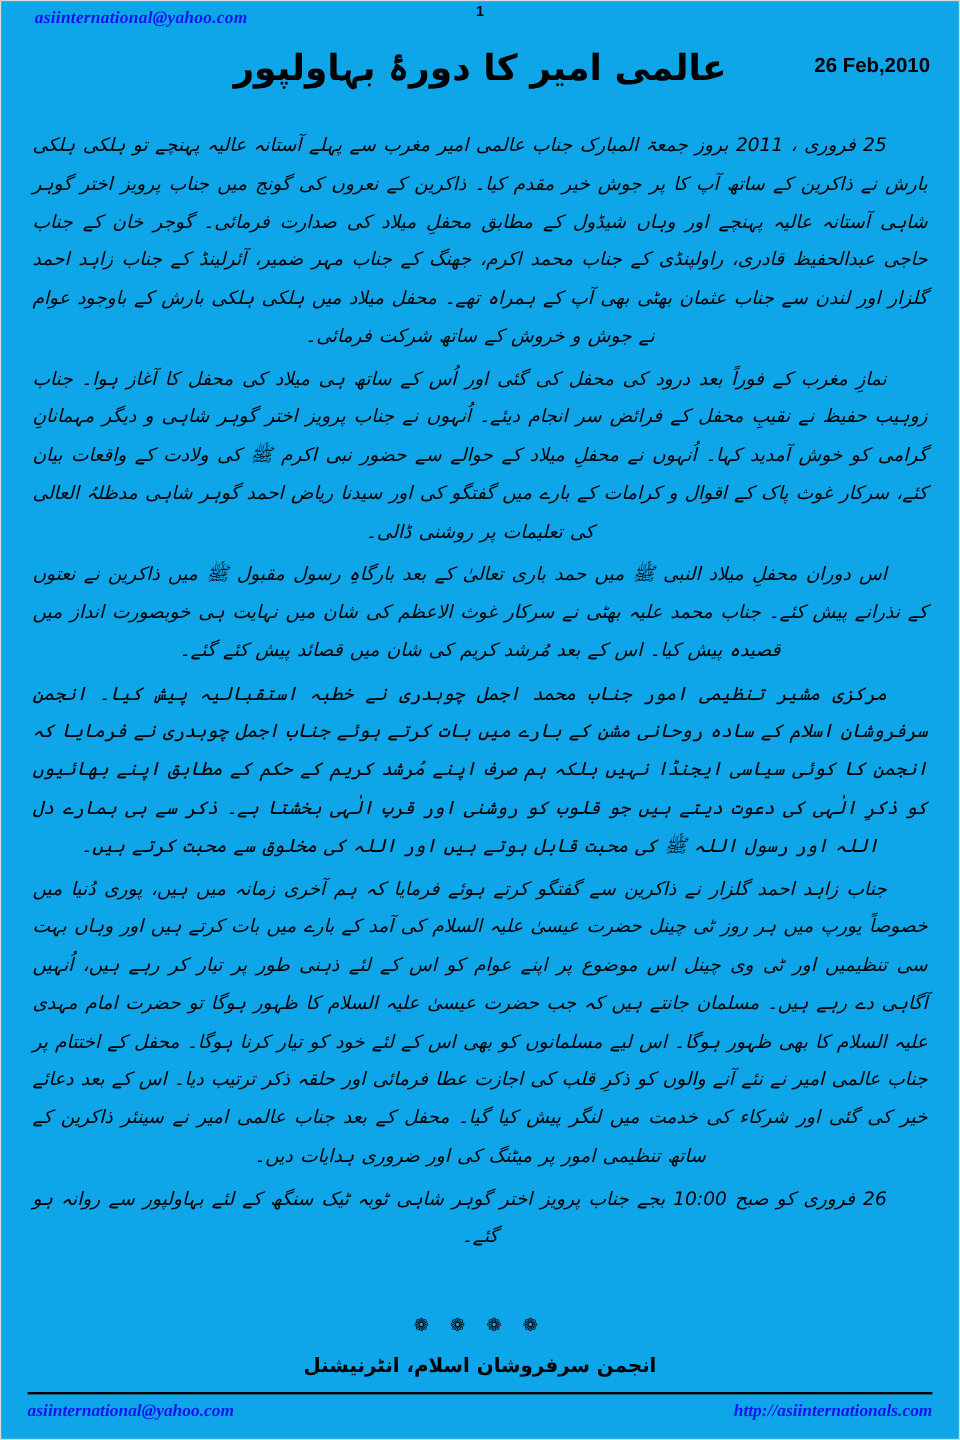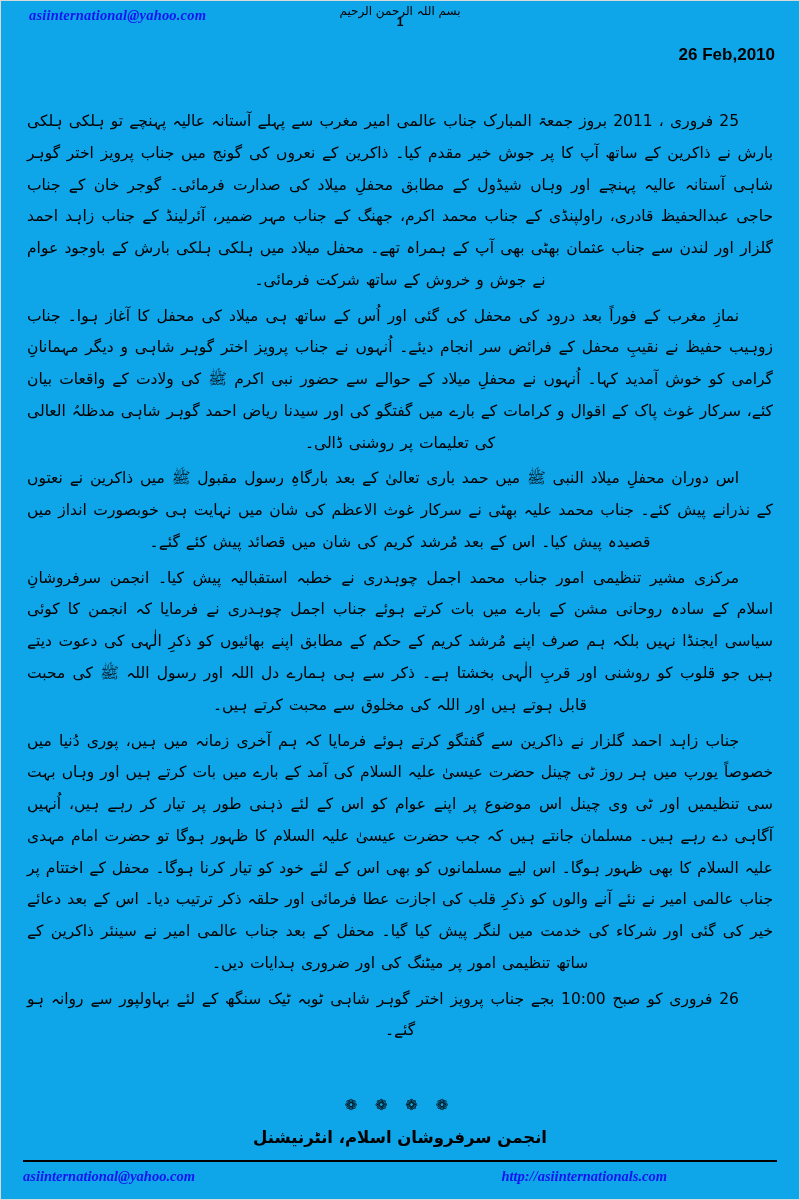--- a/index.html
+++ b/index.html
@@ -100,20 +100,21 @@
     direction: rtl;
     text-align: justify;
     text-align-last: center;
     font-family: "DejaVu Sans", "Liberation Sans", sans-serif;
     font-size: 15.5px;
     line-height: 2.05;
     color: #000;
     margin: 0 0 4px 0;
     text-indent: 34px;
     word-spacing: 1px;
+    font-style: italic;
   }
   .para:last-child { margin-bottom: 12px; }
 
   
   .ornament {
     position: absolute;
     left: 0;
     right: 0;
     bottom: 86px;
     text-align: center;
@@ -151,35 +152,35 @@
   }
   .footer a, .footer span.foot {
     color: #1414f0;
     font-family: "Liberation Serif", "DejaVu Serif", serif;
     font-style: italic;
     font-weight: bold;
     font-size: 14.5px;
     text-decoration: none;
     white-space: nowrap;
   }
-  .foot-url { margin-right: 110px; }
+  .foot-url { }
 </style>
 </head>
 <body>
 
 <div class="page">
 
   <div class="header">
     <div class="hdr-email">asiinternational@yahoo.com</div>
 
     <div class="hdr-bismillah-wrap">
-      <span class="hdr-bismillah">بسم اللہ الرحمن الرحیم</span>
       <span class="hdr-pageno">1</span>
     </div>
 
+    <div class="hdr-title">عالمی امیر کا دورۂ بہاولپور</div>
 
     <div class="hdr-date">26 Feb,2010</div>
   </div>
 
   <div class="article">
     <p class="para">25 فروری ، 2011 بروز جمعۃ المبارک جناب عالمی امیر مغرب سے پہلے آستانہ عالیہ پہنچے تو ہلکی ہلکی بارش نے ذاکرین کے ساتھ آپ کا پر جوش خیر مقدم کیا۔ ذاکرین کے نعروں کی گونج میں جناب پرویز اختر گوہر شاہی آستانہ عالیہ پہنچے اور وہاں شیڈول کے مطابق محفلِ میلاد کی صدارت فرمائی۔ گوجر خان کے جناب حاجی عبدالحفیظ قادری، راولپنڈی کے جناب محمد اکرم، جھنگ کے جناب مہر ضمیر، آئرلینڈ کے جناب زاہد احمد گلزار اور لندن سے جناب عثمان بھٹی بھی آپ کے ہمراہ تھے۔ محفل میلاد میں ہلکی ہلکی بارش کے باوجود عوام نے جوش و خروش کے ساتھ شرکت فرمائی۔</p>
     <p class="para">نمازِ مغرب کے فوراً بعد درود کی محفل کی گئی اور اُس کے ساتھ ہی میلاد کی محفل کا آغاز ہوا۔ جناب زوہیب حفیظ نے نقیبِ محفل کے فرائض سر انجام دیئے۔ اُنہوں نے جناب پرویز اختر گوہر شاہی و دیگر مہمانانِ گرامی کو خوش آمدید کہا۔ اُنہوں نے محفلِ میلاد کے حوالے سے حضور نبی اکرم ﷺ کی ولادت کے واقعات بیان کئے، سرکار غوث پاک کے اقوال و کرامات کے بارے میں گفتگو کی اور سیدنا ریاض احمد گوہر شاہی مدظلہُ العالی کی تعلیمات پر روشنی ڈالی۔</p>
     <p class="para">اس دوران محفلِ میلاد النبی ﷺ میں حمد باری تعالیٰ کے بعد بارگاہِ رسول مقبول ﷺ میں ذاکرین نے نعتوں کے نذرانے پیش کئے۔ جناب محمد علیہ بھٹی نے سرکار غوث الاعظم کی شان میں نہایت ہی خوبصورت انداز میں قصیدہ پیش کیا۔ اس کے بعد مُرشد کریم کی شان میں قصائد پیش کئے گئے۔</p>
     <p class="para">مرکزی مشیر تنظیمی امور جناب محمد اجمل چوہدری نے خطبہ استقبالیہ پیش کیا۔ انجمن سرفروشانِ اسلام کے سادہ روحانی مشن کے بارے میں بات کرتے ہوئے جناب اجمل چوہدری نے فرمایا کہ انجمن کا کوئی سیاسی ایجنڈا نہیں بلکہ ہم صرف اپنے مُرشد کریم کے حکم کے مطابق اپنے بھائیوں کو ذکرِ الٰہی کی دعوت دیتے ہیں جو قلوب کو روشنی اور قربِ الٰہی بخشتا ہے۔ ذکر سے ہی ہمارے دل اللہ اور رسول اللہ ﷺ کی محبت قابل ہوتے ہیں اور اللہ کی مخلوق سے محبت کرتے ہیں۔</p>
     <p class="para">جناب زاہد احمد گلزار نے ذاکرین سے گفتگو کرتے ہوئے فرمایا کہ ہم آخری زمانہ میں ہیں، پوری دُنیا میں خصوصاً یورپ میں ہر روز ٹی چینل حضرت عیسیٰ علیہ السلام کی آمد کے بارے میں بات کرتے ہیں اور وہاں بہت سی تنظیمیں اور ٹی وی چینل اس موضوع پر اپنے عوام کو اس کے لئے ذہنی طور پر تیار کر رہے ہیں، اُنہیں آگاہی دے رہے ہیں۔ مسلمان جانتے ہیں کہ جب حضرت عیسیٰ علیہ السلام کا ظہور ہوگا تو حضرت امام مہدی علیہ السلام کا بھی ظہور ہوگا۔ اس لیے مسلمانوں کو بھی اس کے لئے خود کو تیار کرنا ہوگا۔ محفل کے اختتام پر جناب عالمی امیر نے نئے آنے والوں کو ذکرِ قلب کی اجازت عطا فرمائی اور حلقہ ذکر ترتیب دیا۔ اس کے بعد دعائے خیر کی گئی اور شرکاء کی خدمت میں لنگر پیش کیا گیا۔ محفل کے بعد جناب عالمی امیر نے سینئر ذاکرین کے ساتھ تنظیمی امور پر میٹنگ کی اور ضروری ہدایات دیں۔</p>

